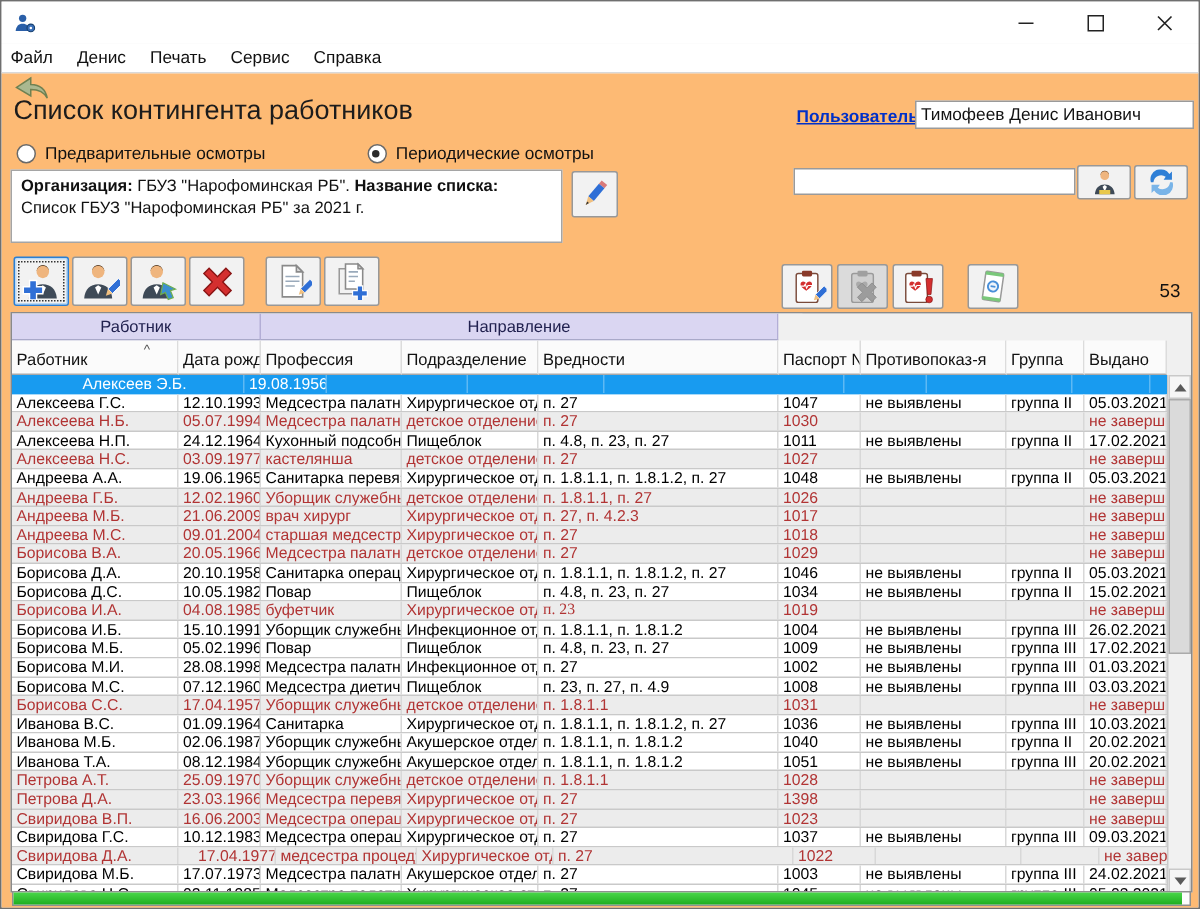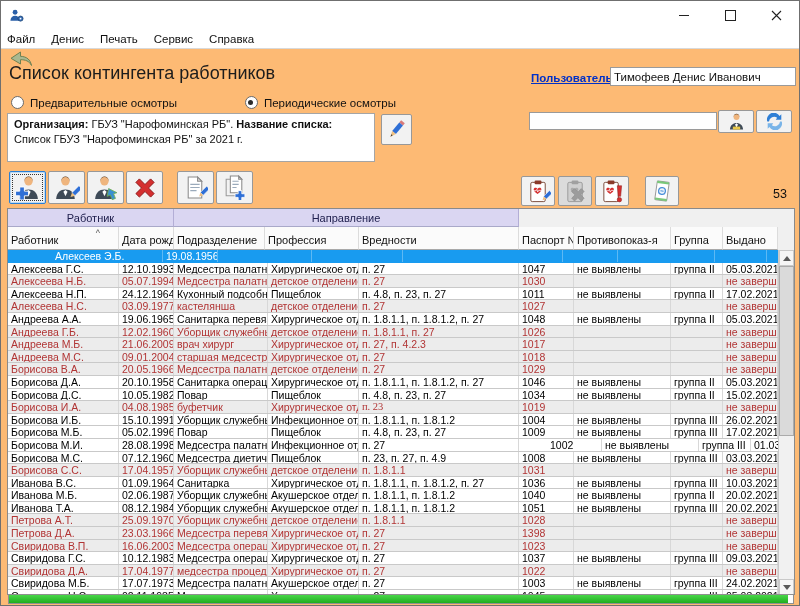--- a/index.html
+++ b/index.html
@@ -285,22 +285,22 @@
 
     <div class="grid">
       <div class="ghead">
           <div class="gcell" style="width: 166px;">Работник</div>
           <div class="gcell" style="width: 345px;">Направление</div>
           <div class="gfill"></div>
         </div>
       <div class="chead">
           <div class="ccell" style="width: 111px;">Работник<span class="sort-caret">^</span></div>
           <div class="ccell" style="width: 55px;">Дата рожд.</div>
+          <div class="ccell" style="width: 94px;">Профессия</div>
           <div class="ccell" style="width: 91px;">Подразделение</div>
-          <div class="ccell" style="width: 94px;">Профессия</div>
           <div class="ccell" style="width: 160px;">Вредности</div>
           <div class="ccell" style="width: 55px;">Паспорт №</div>
           <div class="ccell" style="width: 97px;">Противопоказ-я</div>
           <div class="ccell" style="width: 52px;">Группа</div>
           <div class="ccell" style="width: 55px;">Выдано</div>
           <div class="cfill"></div>
         </div>
       <div class="tbody">
         <div class="rows">
             <div class="trow selected">
@@ -467,21 +467,21 @@
               <span class="tcell" style="width: 97px;">не выявлены</span>
               <span class="tcell" style="width: 52px;">группа III</span>
               <span class="tcell" style="width: 55px;">17.02.2021</span>
             </div>
             <div class="trow done">
               <span class="tcell" style="width: 111px;">Борисова М.И.</span>
               <span class="tcell" style="width: 55px;">28.08.1998</span>
               <span class="tcell" style="width: 94px;">Медсестра палатная</span>
               <span class="tcell" style="width: 91px;">Инфекционное отделение</span>
               <span class="tcell" style="width: 160px;">п. 27</span>
-              <span class="tcell" style="width: 55px; margin-left: 28px;">1002</span>
+              <span class="tcell" style="width: 55px;">1002</span>
               <span class="tcell" style="width: 97px;">не выявлены</span>
               <span class="tcell" style="width: 52px;">группа III</span>
               <span class="tcell" style="width: 55px;">01.03.2021</span>
             </div>
             <div class="trow done">
               <span class="tcell" style="width: 111px;">Борисова М.С.</span>
               <span class="tcell" style="width: 55px;">07.12.1960</span>
               <span class="tcell" style="width: 94px;">Медсестра диетическая</span>
               <span class="tcell" style="width: 91px;">Пищеблок</span>
               <span class="tcell" style="width: 160px;">п. 23, п. 27, п. 4.9</span>
@@ -573,21 +573,21 @@
               <span class="tcell" style="width: 94px;">Медсестра операционная</span>
               <span class="tcell" style="width: 91px;">Хирургическое отделение</span>
               <span class="tcell" style="width: 160px;">п. 27</span>
               <span class="tcell" style="width: 55px;">1037</span>
               <span class="tcell" style="width: 97px;">не выявлены</span>
               <span class="tcell" style="width: 52px;">группа III</span>
               <span class="tcell" style="width: 55px;">09.03.2021</span>
             </div>
             <div class="trow incomplete">
               <span class="tcell" style="width: 111px;">Свиридова Д.А.</span>
-              <span class="tcell" style="width: 55px;">17.04.1977</span>
+              <span class="tcell" style="width: 55px; margin-left: 10px;">17.04.1977</span>
               <span class="tcell" style="width: 94px;">медсестра процедурная</span>
               <span class="tcell" style="width: 91px;">Хирургическое отделение</span>
               <span class="tcell" style="width: 160px;">п. 27</span>
               <span class="tcell" style="width: 55px;">1022</span>
               <span class="tcell" style="width: 97px;"></span>
               <span class="tcell" style="width: 52px;"></span>
               <span class="tcell" style="width: 55px;">не завершен</span>
             </div>
             <div class="trow done">
               <span class="tcell" style="width: 111px;">Свиридова М.Б.</span>

